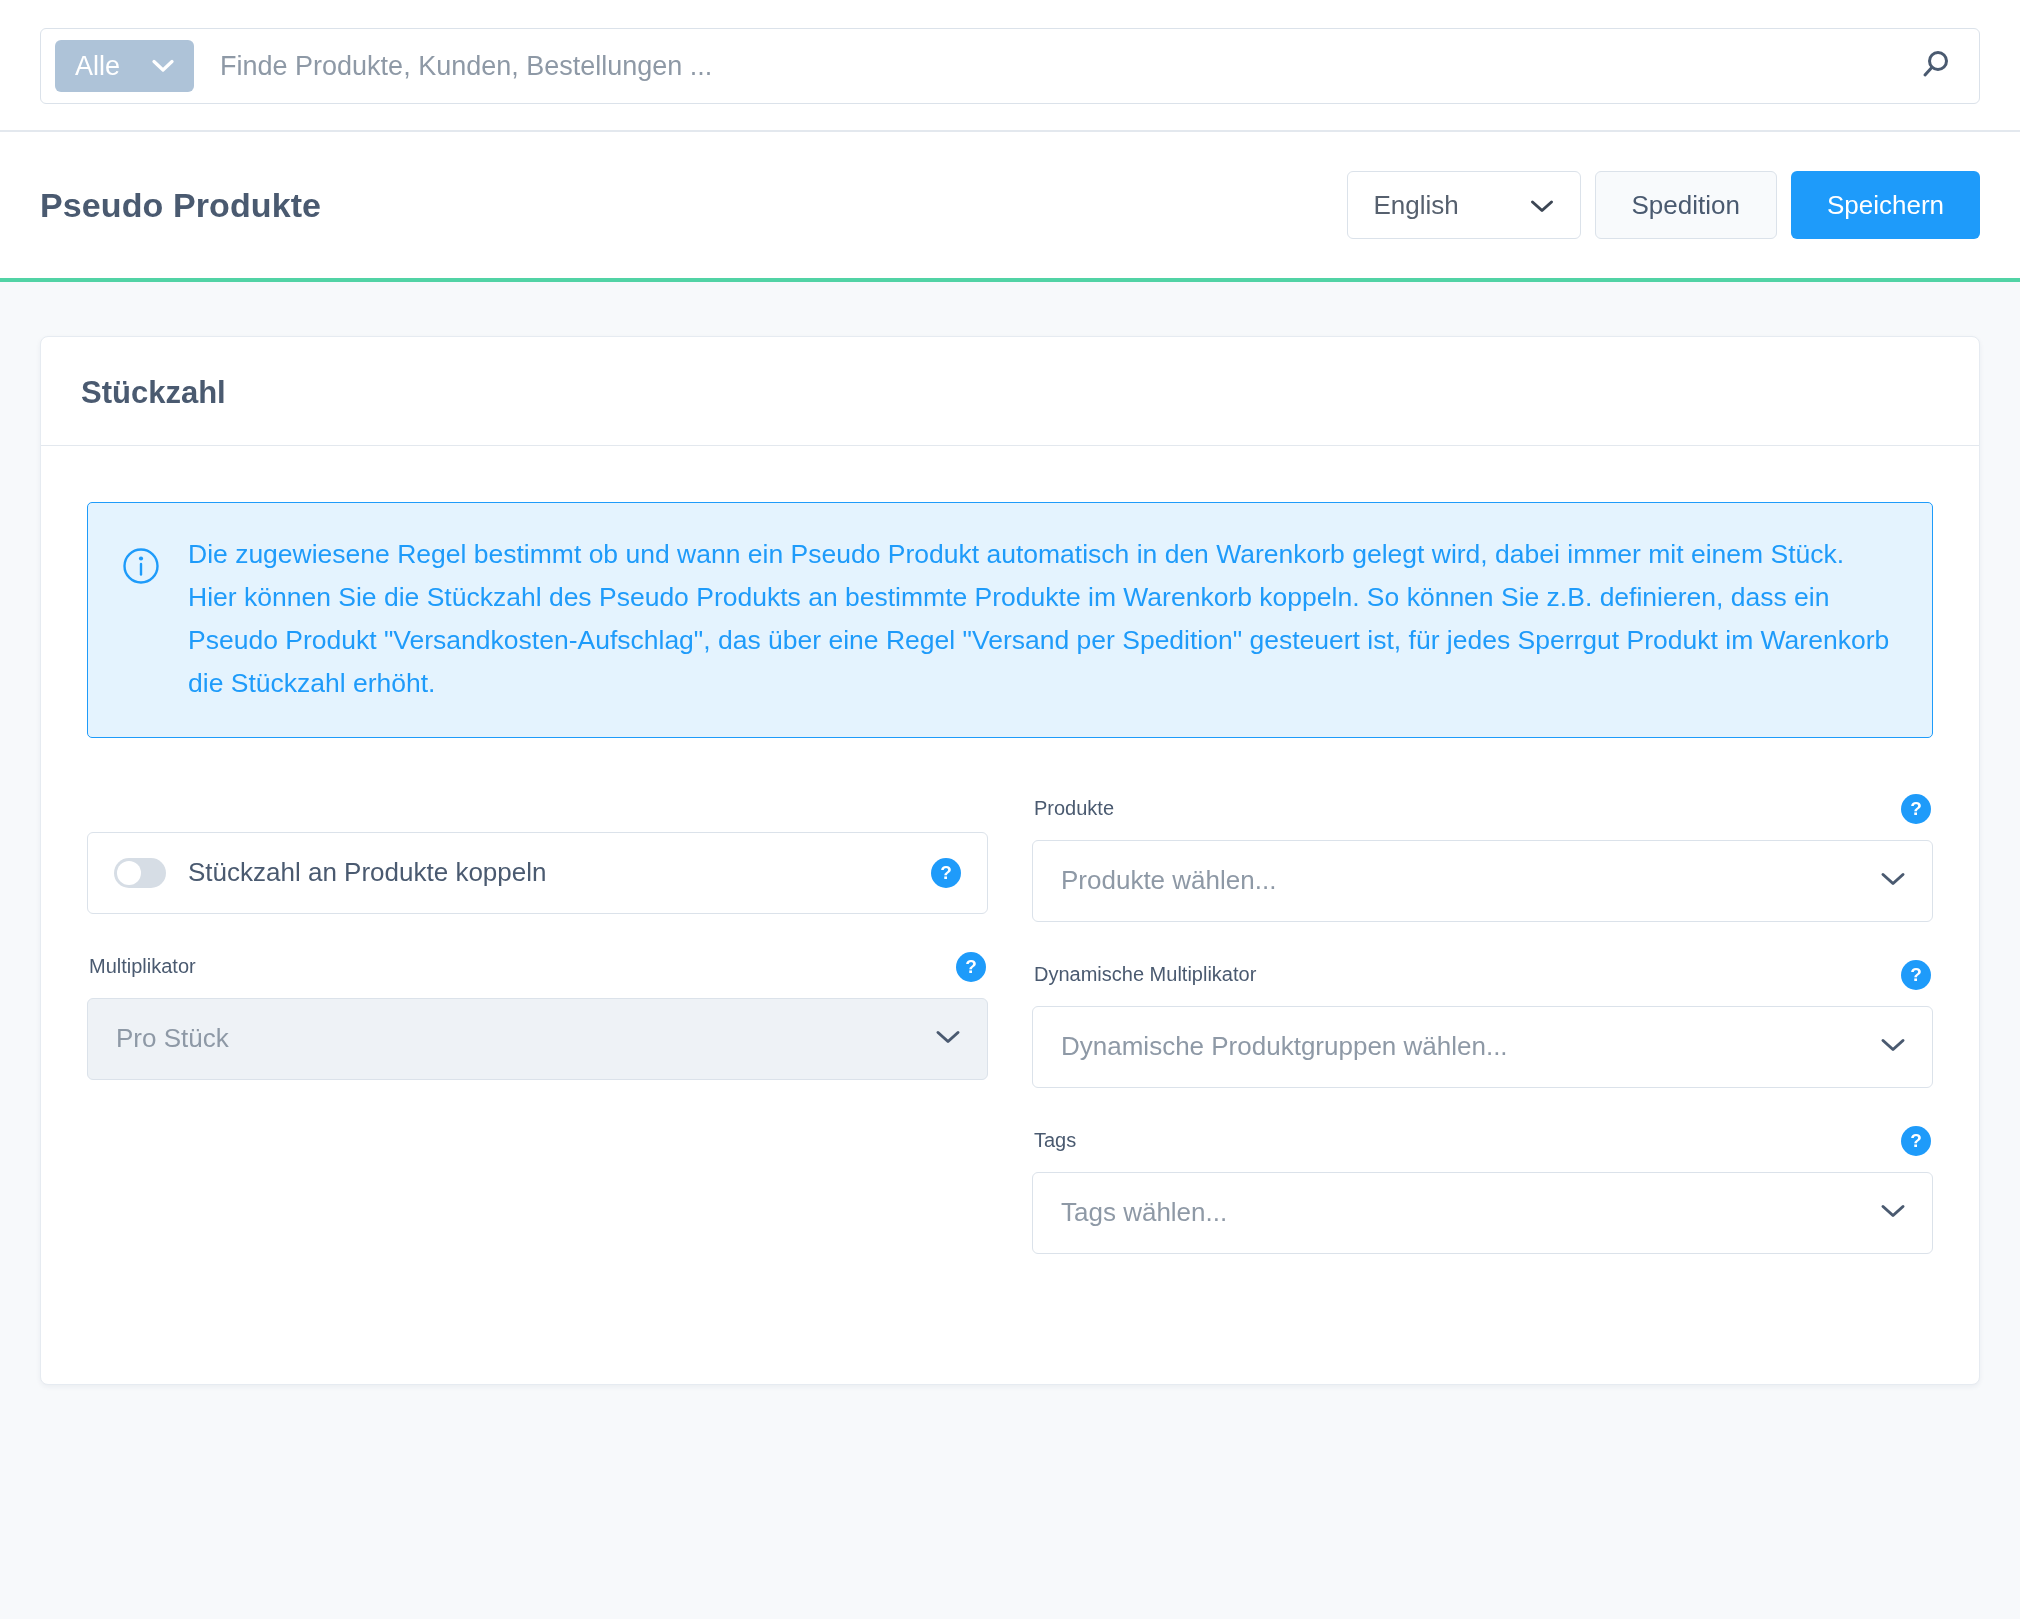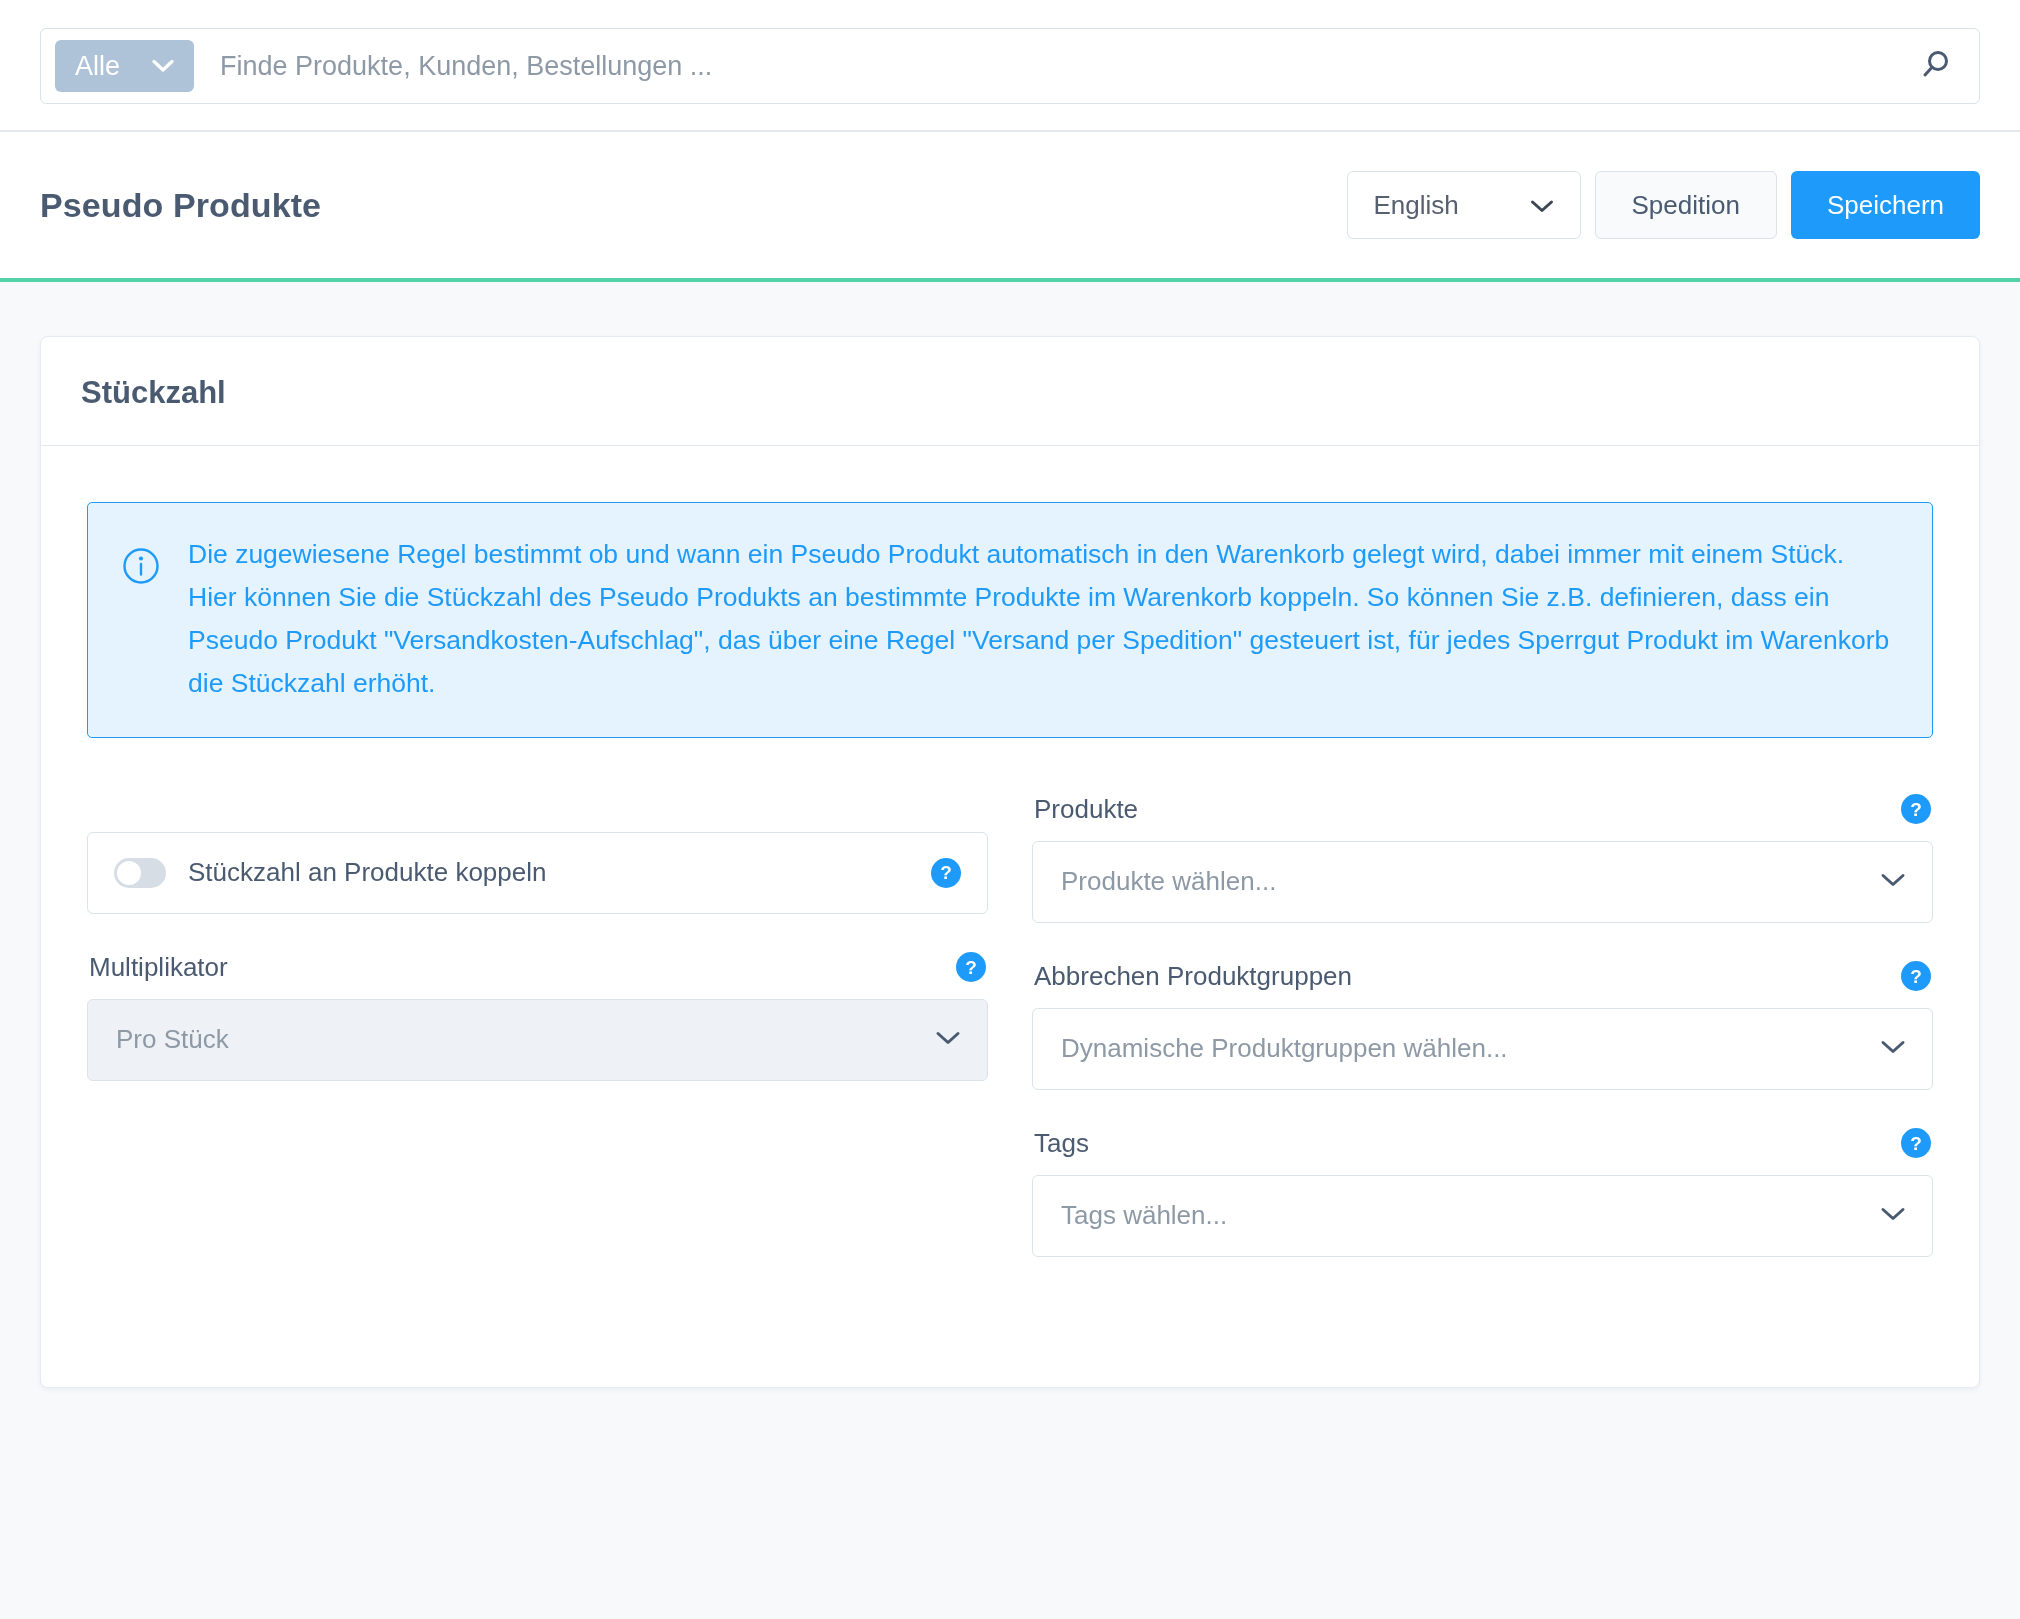--- a/index.html
+++ b/index.html
@@ -168,21 +168,21 @@
 
   .field { margin-bottom: 38px; }
   .field-label-row {
     display: flex;
     align-items: center;
     justify-content: space-between;
     margin-bottom: 16px;
     padding: 0 2px;
   }
   .field-label {
-    font-size: 26px;
+    font-size: 20px;
     color: #4a5a70;
     text-align: right;
   }
 
   .help-icon {
     width: 30px;
     height: 30px;
     border-radius: 50%;
     background: #1e9bfa;
     color: #ffffff;
@@ -366,21 +366,21 @@
               <span>
                 <svg width="26" height="16" viewBox="0 0 26 16" fill="none">
                   <path d="M3 3.5 L13 12.5 L23 3.5" stroke="#4a5a70" stroke-width="3" stroke-linecap="round" stroke-linejoin="round"></path>
                 </svg>
               </span>
             </div>
           </div>
 
           <div class="field">
             <div class="field-label-row">
-              <span class="field-label">Abbrechen Produktgruppen</span>
+              <span class="field-label">Dynamische Multiplikator</span>
               <div class="help-icon">?</div>
             </div>
             <div class="select-box">
               <span class="select-value">Dynamische Produktgruppen wählen...</span>
               <span>
                 <svg width="26" height="16" viewBox="0 0 26 16" fill="none">
                   <path d="M3 3.5 L13 12.5 L23 3.5" stroke="#4a5a70" stroke-width="3" stroke-linecap="round" stroke-linejoin="round"></path>
                 </svg>
               </span>
             </div>

